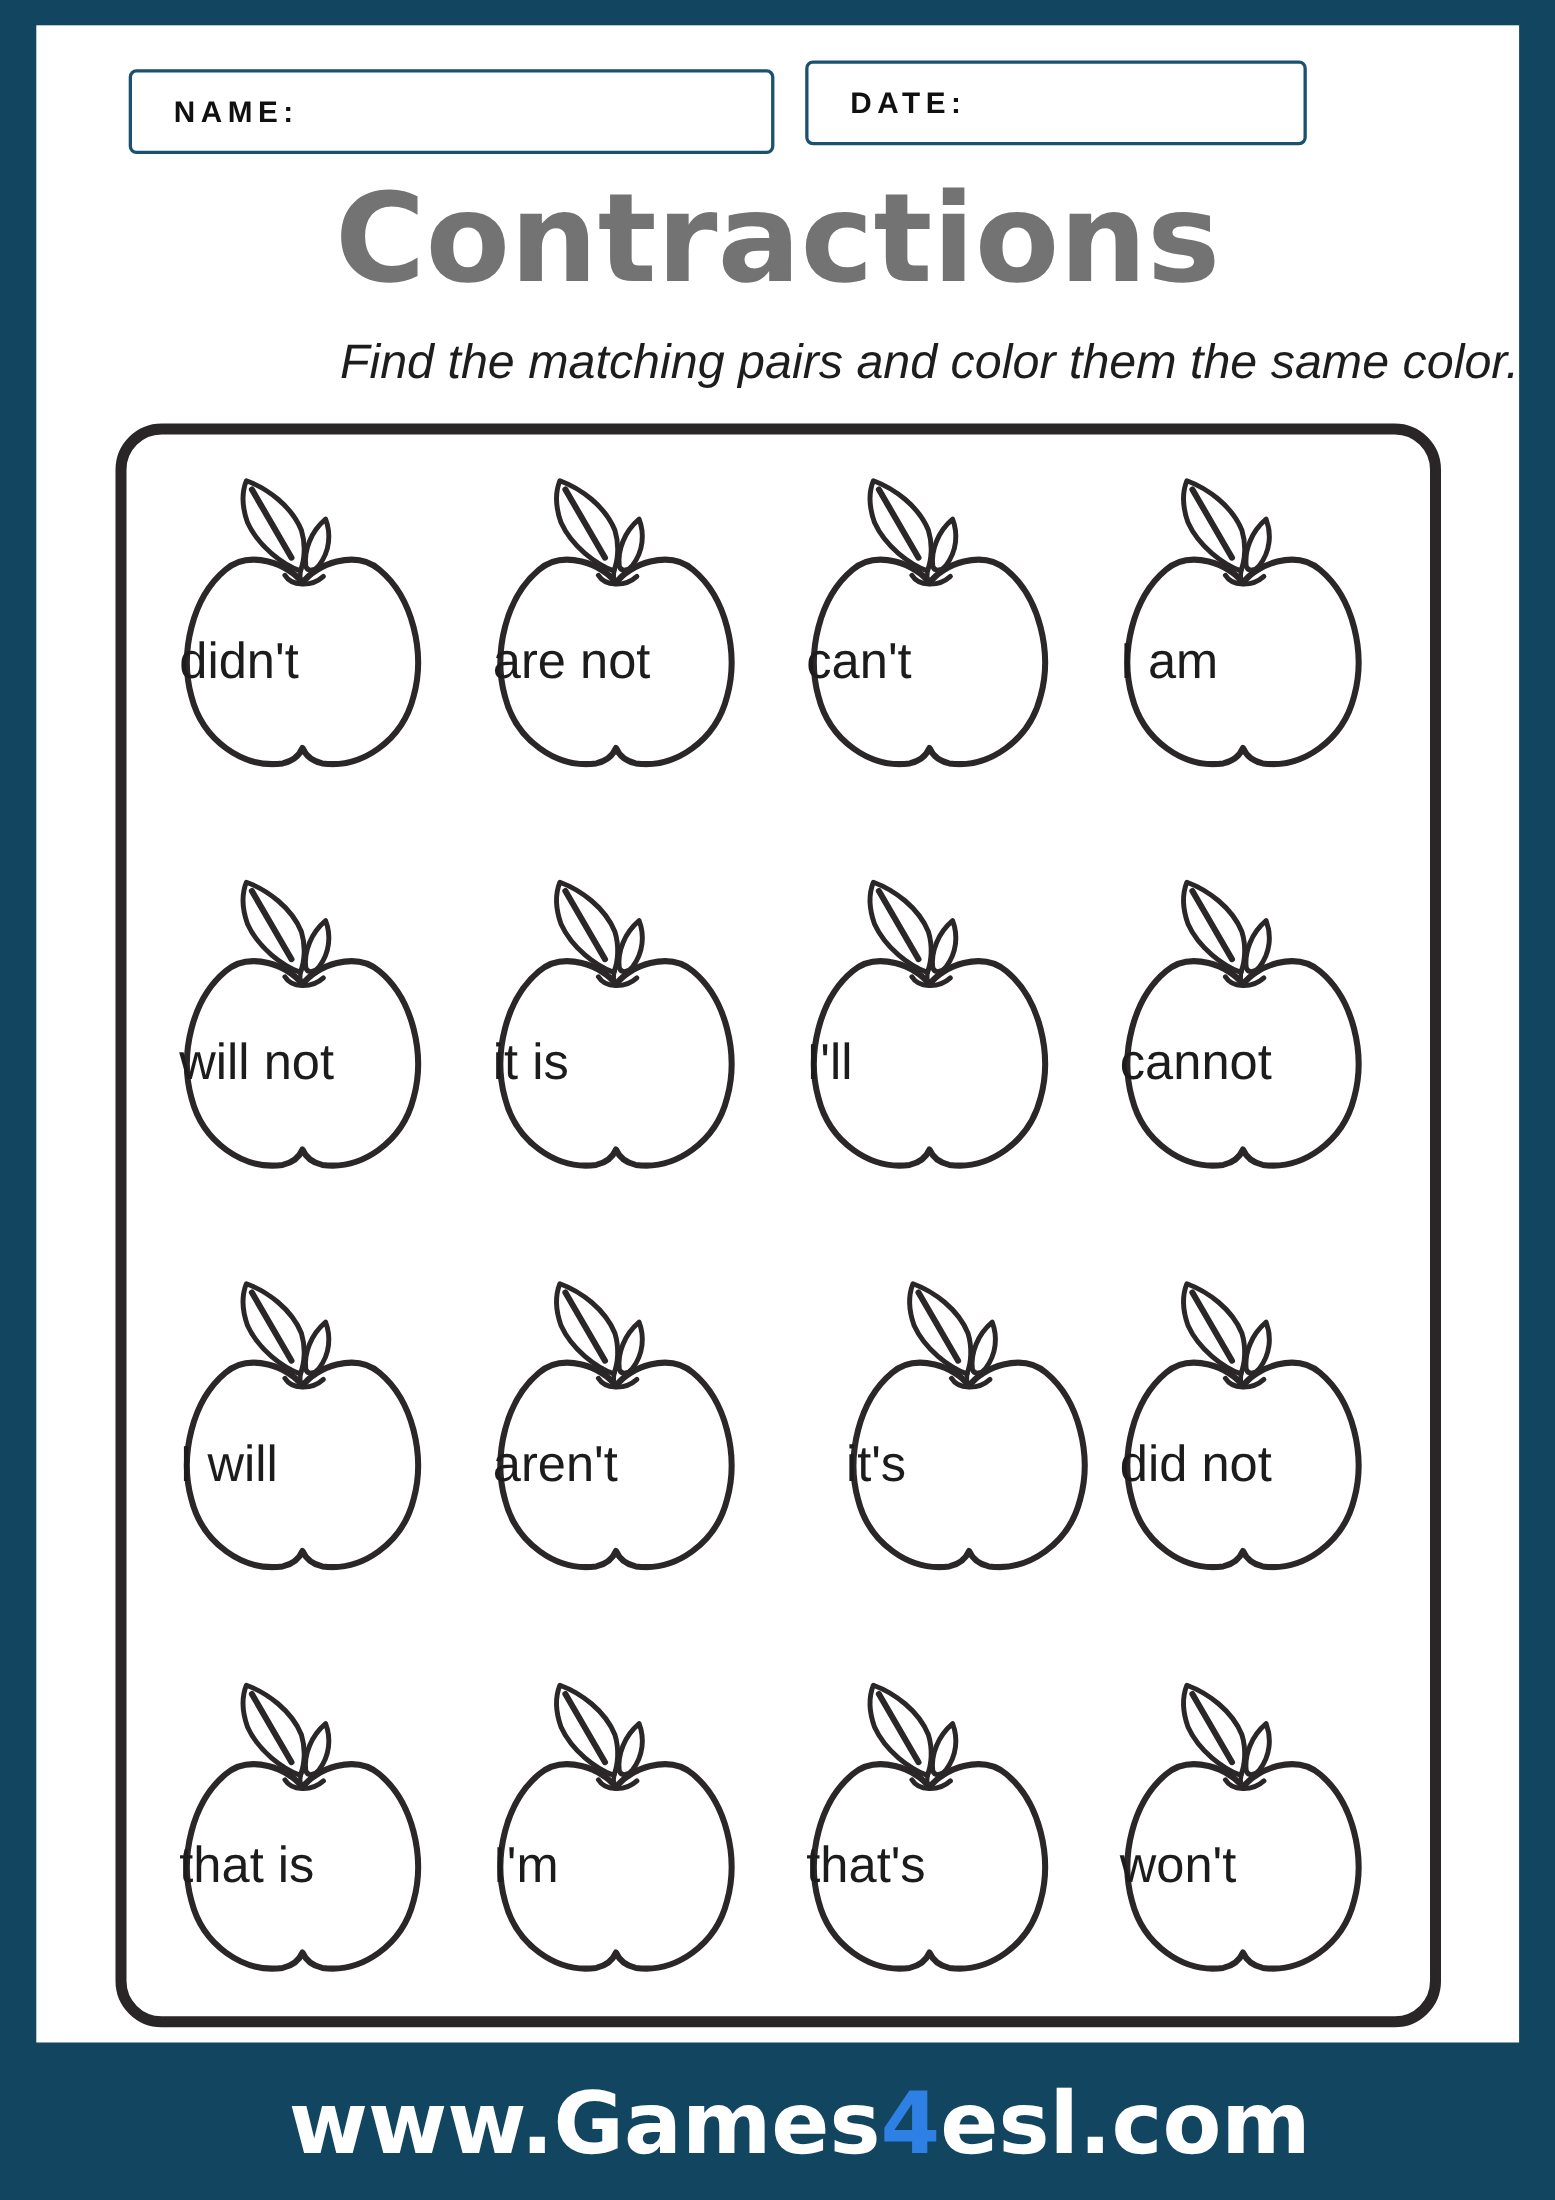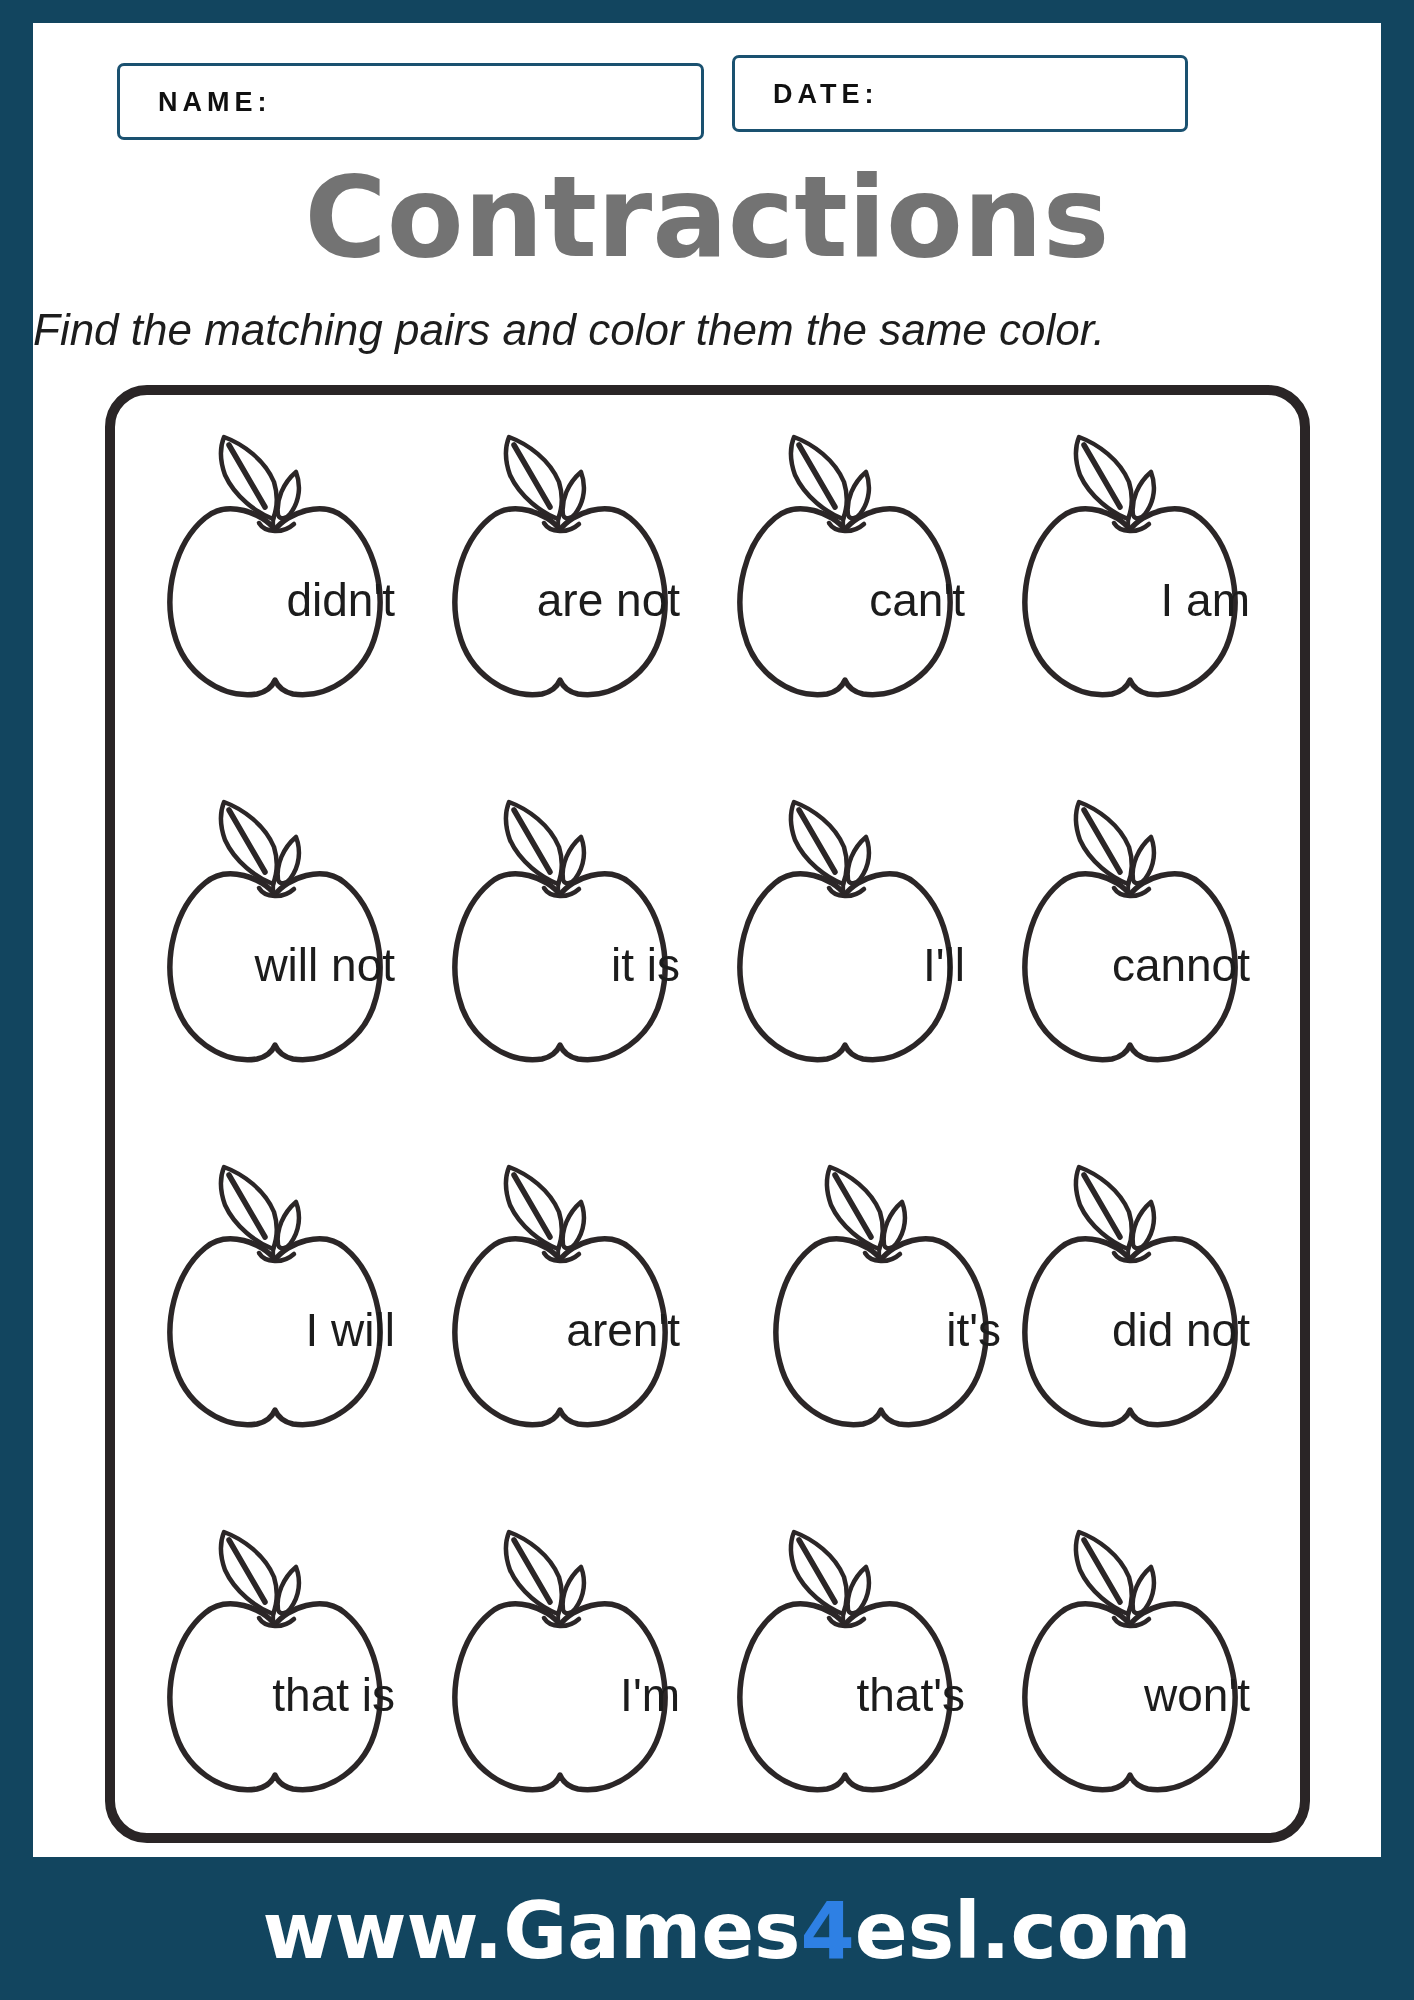--- a/index.html
+++ b/index.html
@@ -23,35 +23,35 @@
     position:absolute;left:38px;top:50%;transform:translateY(-50%);
     font-size:27px;font-weight:bold;letter-spacing:5px;color:#101010;
   }
   
   .title{
     position:absolute;top:138px;left:0;width:100%;text-align:center;
     font-family:"DejaVu Sans",sans-serif;font-weight:bold;
     font-size:112px;line-height:112px;color:#737373;
   }
   .subtitle{
-    position:absolute;top:282px;left:0;width:100%;text-align:left;
+    position:absolute;top:282px;left:0;width:100%;text-align:right;
     font-style:italic;font-size:44px;line-height:50px;color:#1d1d1d;
   }
   
   .main-box{
     position:absolute;left:72px;top:362px;width:1205px;height:1458px;
     box-sizing:border-box;border:10px solid #2A2526;border-radius:42px;
     background:#fff;
   }
   
   .apple{position:absolute;width:232px;height:265px;}
   .apple svg{position:absolute;left:0;top:0;}
   .apple .word{
     position:absolute;left:0;right:0;top:139px;height:56px;line-height:56px;
-    text-align:right;font-size:46px;color:#1c1c1c;white-space:nowrap;
+    text-align:left;font-size:46px;color:#1c1c1c;white-space:nowrap;
   }
   
   .footer{
     position:absolute;left:0;top:1857px;width:1414px;height:143px;
     background:#12455F;
     margin-left:20px;
   }
   .site{
     position:absolute;left:0;top:0;width:100%;height:143px;line-height:148px;
     text-align:center;font-family:"DejaVu Sans",sans-serif;font-weight:bold;

